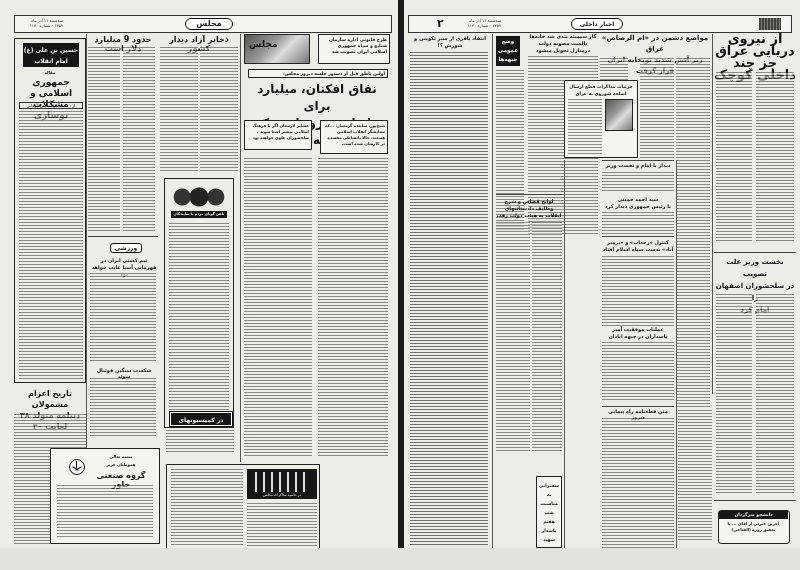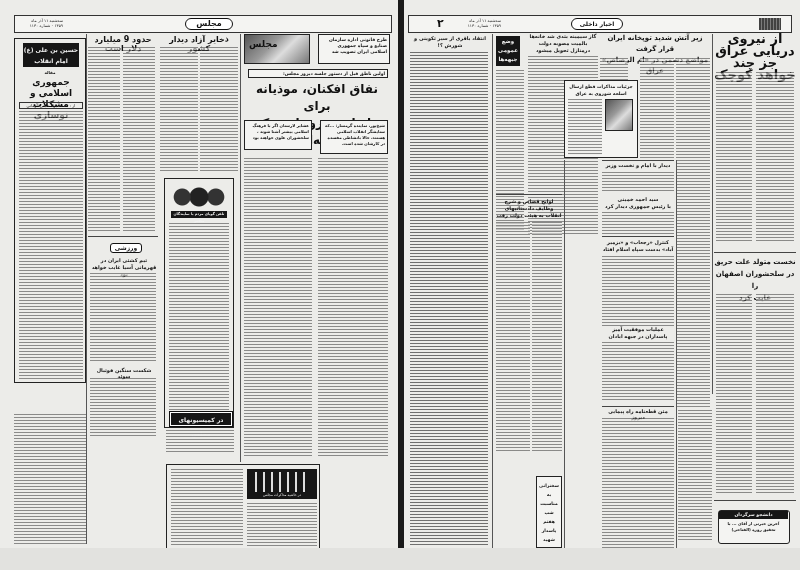--- a/index.html
+++ b/index.html
@@ -39,20 +39,24 @@
   </div>
 
   <div class="box" style="left:14px;top:38px;width:72px;height:345px">
     <div class="darkbox" style="left:8px;top:4px;width:56px;height:24px;position:absolute;font-size:6px;line-height:11px;padding-top:1px">حسین بن علی (ع) امام انقلاب</div>
     <div class="h" style="left:0;top:32px;width:70px;font-size:4px">مقاله</div>
     <div class="h" style="left:2px;top:38px;width:68px;font-size:9px;line-height:11px">جمهوری اسلامی و مشکلات نوسازی</div>
     <div class="h small" style="left:4px;top:63px;width:64px;border:1px solid #333;font-size:4px;line-height:5px;font-weight:normal">از : محمد جواد حجتی کرمانی</div>
     <div class="txt" style="left:4px;top:72px;width:64px;height:268px"></div>
   </div>
 
+  <div class="h" style="left:14px;top:388px;width:72px;font-size:8px;line-height:11px">
+    <div>تاریخ اعزام مشمولان</div>
+    <div>دیپلمه متولد ۳۸ لغایت ۴۰</div>
+  </div>
   <div class="txt" style="left:14px;top:414px;width:72px;height:130px"></div>
 
   <div class="h" style="left:88px;top:35px;width:70px;font-size:8px">حدود 9 میلیارد دلار است</div>
   <div class="txt" style="left:88px;top:47px;width:32px;height:185px"></div>
   <div class="txt" style="left:123px;top:47px;width:32px;height:185px"></div>
   <div class="rule" style="left:88px;top:236px;width:70px;height:1px"></div>
 
   <div class="pill" style="left:110px;top:243px;width:32px;height:10px;position:absolute;border-radius:3px;background:#fff;font-size:6px;line-height:7px">ورزشی</div>
   <div class="h" style="left:90px;top:257px;width:68px;font-size:5px;line-height:7px">تیم کشتی ایران در قهرمانی آسیا غایب خواهد بود</div>
   <div class="txt" style="left:90px;top:273px;width:66px;height:90px"></div>
@@ -75,21 +79,21 @@
   <div class="photo" style="left:244px;top:34px;width:66px;height:30px">
     <div class="abs" style="left:4px;top:4px;font-size:9px;font-weight:bold;color:#111;direction:rtl">مجلس</div>
   </div>
   <div class="box" style="left:318px;top:34px;width:72px;height:30px;background:#f4f4f2">
     <div class="h" style="left:2px;top:2px;width:66px;font-size:4.5px;line-height:6px;text-align:right">طرح قانونی اداره سازمان صنایع و سپاه جمهوری اسلامی ایران تصویب شد</div>
   </div>
   <div class="box" style="left:248px;top:69px;width:140px;height:9px;background:#f4f4f2">
     <div class="h" style="left:2px;top:1px;width:134px;font-size:4.5px;text-align:right">اولین ناطق قبل از دستور جلسه دیروز مجلس:</div>
   </div>
   <div class="h" style="left:244px;top:81px;width:146px;font-size:12px;line-height:17px">
-    <div>نفاق افکنان، موذیانه برای</div>
+    <div>نفاق افکنان، میلیارد برای</div>
     <div>بر انداختن روحانیت کمر بسته‌اند!</div>
   </div>
   <div class="box" style="left:320px;top:120px;width:68px;height:34px;background:#f4f4f2">
     <div class="h" style="left:2px;top:2px;width:62px;font-size:4px;line-height:6px;text-align:right">شیخ‌پور، نماینده گرمسار: ...که ستایشگر انقلاب اسلامی هستند، حالا بانشاطی مفسده در کارشان شده است.</div>
   </div>
   <div class="box" style="left:244px;top:120px;width:68px;height:30px;background:#f4f4f2">
     <div class="h" style="left:2px;top:2px;width:62px;font-size:4px;line-height:6px;text-align:right">عشایر لارستان اگر با فرهنگ اسلامی بیشتر آشنا شوند ، سلحشوران علوی خواهند بود</div>
   </div>
 
   <div class="txt" style="left:244px;top:158px;width:68px;height:300px"></div>
@@ -99,20 +103,31 @@
 
   <div class="box" style="left:166px;top:464px;width:154px;height:86px">
     <div class="abs" style="left:80px;top:4px;width:70px;height:30px;background:#161616">
       <div class="abs" style="left:8px;top:3px;width:54px;height:20px;background:repeating-linear-gradient(90deg,#ddd 0 2px,#161616 2px 8px)"></div>
       <div class="abs small" style="left:0;top:24px;width:70px;font-size:3.5px;line-height:5px;color:#eee;text-align:center;direction:rtl">در حاشیه مذاکرات مجلس</div>
     </div>
     <div class="txt" style="left:4px;top:4px;width:72px;height:78px"></div>
     <div class="txt" style="left:80px;top:38px;width:70px;height:44px"></div>
   </div>
 
+  <div class="box" style="left:50px;top:448px;width:110px;height:96px;background:#f4f4f2;border-width:1.5px">
+    <div class="abs" style="left:18px;top:10px;width:16px;height:16px;border:1.5px solid #111;border-radius:50%">
+      <div class="abs" style="left:6px;top:1px;width:1px;height:7px;background:#111"></div>
+      <div class="abs" style="left:2px;top:8px;width:7px;height:1px;background:#111;transform:rotate(30deg)"></div>
+      <div class="abs" style="left:5px;top:8px;width:7px;height:1px;background:#111;transform:rotate(-30deg)"></div>
+    </div>
+    <div class="h" style="left:50px;top:6px;width:40px;font-size:4px">بسمه تعالی</div>
+    <div class="h" style="left:50px;top:14px;width:40px;font-size:4px">هموطنان عزیز</div>
+    <div class="h" style="left:40px;top:22px;width:60px;font-size:8px">گروه صنعتی خاور</div>
+    <div class="txt" style="left:6px;top:36px;width:96px;height:52px"></div>
+  </div>
 </div>
 
 <div class="gutter"></div>
 
 <div class="page" id="pg-right">
 
   <div class="bar" style="left:4px;width:384px">
     <div class="pnum" style="left:28px">۲</div>
     <div class="date" style="left:50px;width:42px">
       <div>سه‌شنبه ۱۱ آذر ماه</div>
@@ -126,31 +141,31 @@
   <div class="txt" style="left:6px;top:52px;width:78px;height:495px;opacity:.7"></div>
   <div class="vrule" style="left:88px;top:34px;height:515px"></div>
 
   <div class="darkbox" style="left:92px;top:36px;width:24px;height:30px;font-size:5.5px;line-height:9px;padding-top:1px">وضع عمومی جبهه‌ها</div>
   <div class="txt" style="left:92px;top:70px;width:28px;height:160px"></div>
 
   <div class="h" style="left:124px;top:33px;width:70px;font-size:5px;line-height:7px">گاز سیمینه بتدی شد خانه‌ها بالمیت مصوبه دولت درمنازل تحویل میشود</div>
   <div class="txt" style="left:124px;top:56px;width:70px;height:180px"></div>
 
   <div class="h" style="left:196px;top:33px;width:110px;font-size:7px;line-height:11px">
+    <div>مواضع دشمن در «ام الرصاص» عراق</div>
     <div>زیر آتش شدید توپخانه ایران قرار گرفت</div>
-    <div>مواضع دشمن در «ام الرصاص» عراق</div>
   </div>
   <div class="txt" style="left:196px;top:58px;width:28px;height:100px"></div>
   <div class="txt" style="left:236px;top:58px;width:34px;height:100px"></div>
   <div class="txt" style="left:272px;top:58px;width:34px;height:350px"></div>
 
   <div class="vrule" style="left:308px;top:34px;height:360px"></div>
   <div class="h" style="left:310px;top:33px;width:82px;font-size:13px;line-height:12px">
     <div>از نیروی دریایی عراق</div>
-    <div>جز چند خواهد کوچک</div>
+    <div>جز چند داخلی کوچک</div>
   </div>
   <div class="txt" style="left:312px;top:72px;width:36px;height:170px"></div>
   <div class="txt" style="left:352px;top:72px;width:38px;height:170px"></div>
 
   <div class="box" style="left:160px;top:80px;width:74px;height:78px;background:#f4f4f2">
     <div class="h" style="left:2px;top:2px;width:68px;font-size:4.5px;line-height:7px">جزئیات مذاکرات قطع ارسال اسلحه شوروی به عراق</div>
     <div class="photo" style="left:40px;top:18px;width:28px;height:32px"></div>
     <div class="txt" style="left:3px;top:18px;width:34px;height:56px"></div>
   </div>
 
@@ -167,23 +182,23 @@
     <div>سید احمد خمینی</div>
     <div>با رئیس جمهوری دیدار کرد</div>
   </div>
   <div class="txt" style="left:198px;top:212px;width:72px;height:22px"></div>
   <div class="rule" style="left:198px;top:236px;width:72px;height:1px"></div>
   <div class="h" style="left:198px;top:239px;width:72px;font-size:5px;line-height:7px">کنترل «رجعاب» و «بزمیر آباد» بدست سپاه اسلام افتاد</div>
   <div class="txt" style="left:198px;top:256px;width:72px;height:70px"></div>
 
   <div class="rule" style="left:310px;top:252px;width:82px;height:1px"></div>
   <div class="h" style="left:310px;top:256px;width:82px;font-size:7px;line-height:12px">
-    <div>نخست متولد علت حریق</div>
+    <div>نخست وزیر علت تصویب</div>
     <div>در سلحشوران اصفهان را</div>
-    <div>غایب کرد</div>
+    <div>امام کرد</div>
   </div>
   <div class="txt" style="left:312px;top:294px;width:36px;height:200px"></div>
   <div class="txt" style="left:352px;top:294px;width:38px;height:200px"></div>
 
   <div class="h" style="left:198px;top:326px;width:72px;font-size:5px;line-height:7px">عملیات موفقیت آمیز پاسداران در جبهه ابادان</div>
   <div class="txt" style="left:198px;top:342px;width:72px;height:60px"></div>
 
   <div class="rule" style="left:198px;top:406px;width:72px;height:1px"></div>
   <div class="h" style="left:198px;top:409px;width:72px;font-size:5px">متن قطعنامه راه پیمایی دیروز</div>
   <div class="txt" style="left:198px;top:418px;width:72px;height:130px"></div>

